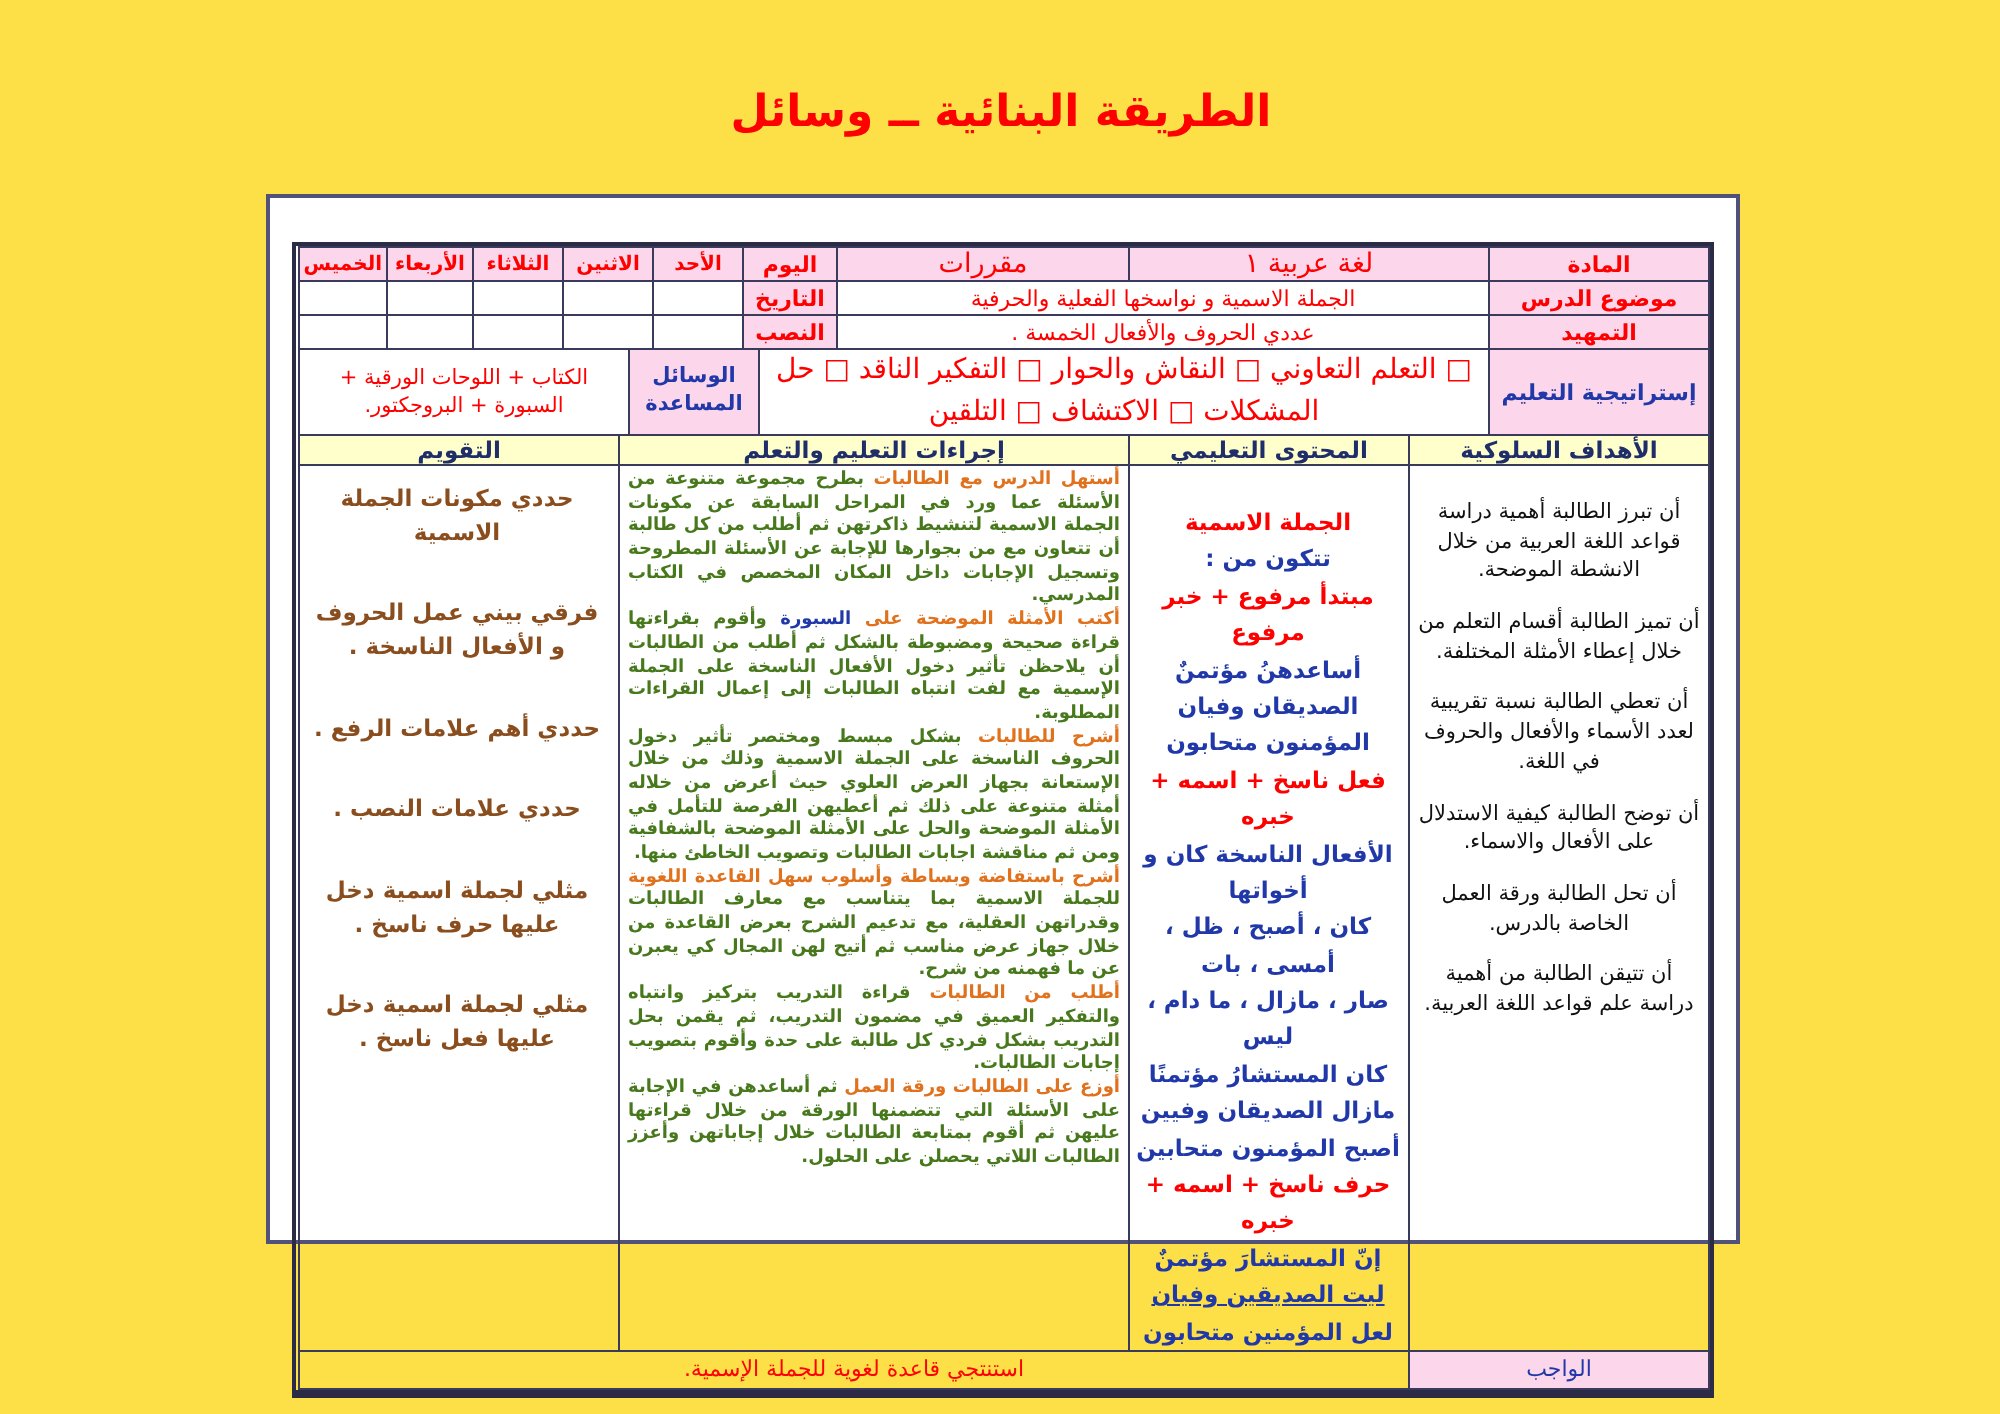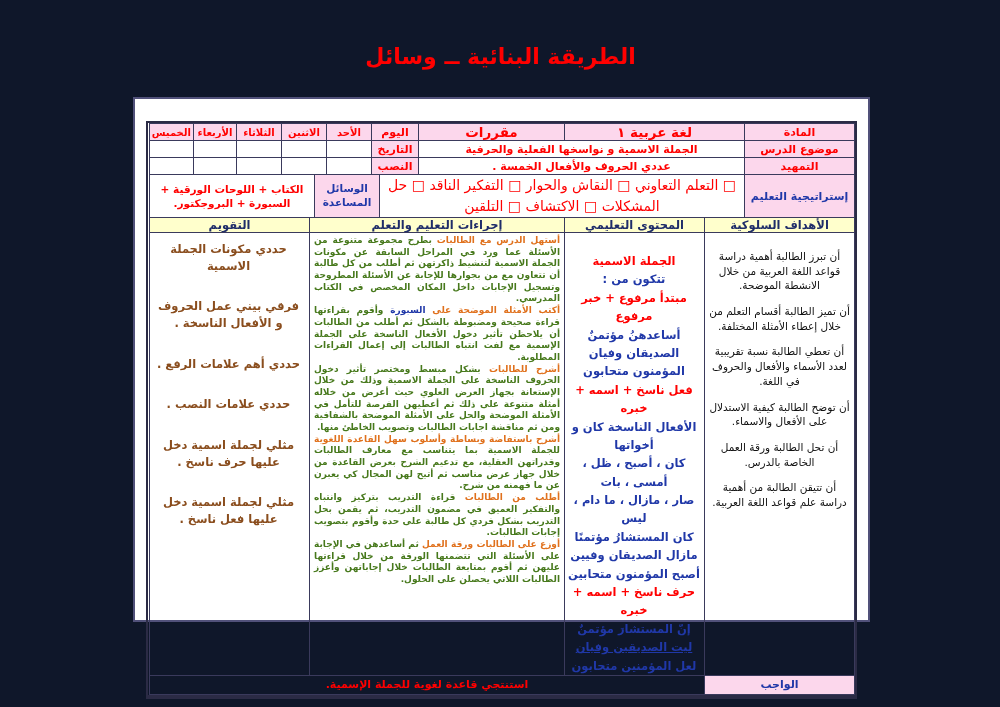--- a/index.html
+++ b/index.html
@@ -1,30 +1,30 @@
 <!DOCTYPE html>
 <html lang="ar" dir="rtl"><head>
 <meta charset="utf-8">
 <style>
   html,body{margin:0;padding:0;background:#ffffff;}
-  .page{position:relative;width:1000px;height:707px;background:#0f172a;overflow:hidden;
+  .page{position:relative;width:1000px;height:707px;background:#fde047;overflow:hidden;
         font-family:"DejaVu Sans", sans-serif;direction:rtl;}
   .title{position:absolute;top:44px;left:133px;width:735px;text-align:center;
          font-size:22px;font-weight:bold;}
   .outer{position:absolute;left:133px;top:97px;width:733px;height:521px;
          border:2px solid #51517a;background:#ffffff;}
   .lesson-table{position:absolute;right:11px;top:22px;width:707px;border:2px solid #2b2b45;
                 border-bottom-width:4px;}
   table{border-collapse:collapse;table-layout:fixed;width:705px;}
   td{border:1px solid #3a3a5c;padding:0 2px;overflow:hidden;vertical-align:middle;
      font-size:11px;text-align:center;}
   .pink{background:#fcd7ec;}
   .yellow{background:#ffffcc;}
   .lbl{font-weight:bold;}
-  .b{font-weight:bold;}
+  .b{font-weight:normal;}
   .h18 td{height:16px;}
   .h34 td{height:32px;}
   .h15 td{height:13px;}
   .hw td{height:18px;}
   .big{font-size:13.5px;}
   .content-row td{vertical-align:top;height:325px;}
   .objectives{padding:16px 4px 0 4px;text-align:center;font-size:10.5px;line-height:1.4;color:#111;}
   .objectives p{margin:0 0 11px 0;}
   .content-col{padding:19px 3px 0 2px;font-weight:bold;font-size:11.5px;line-height:1.6;text-align:center;}
   .proc-col{padding:2px 4px;font-weight:bold;font-size:9px;line-height:1.3;text-align:justify;}

